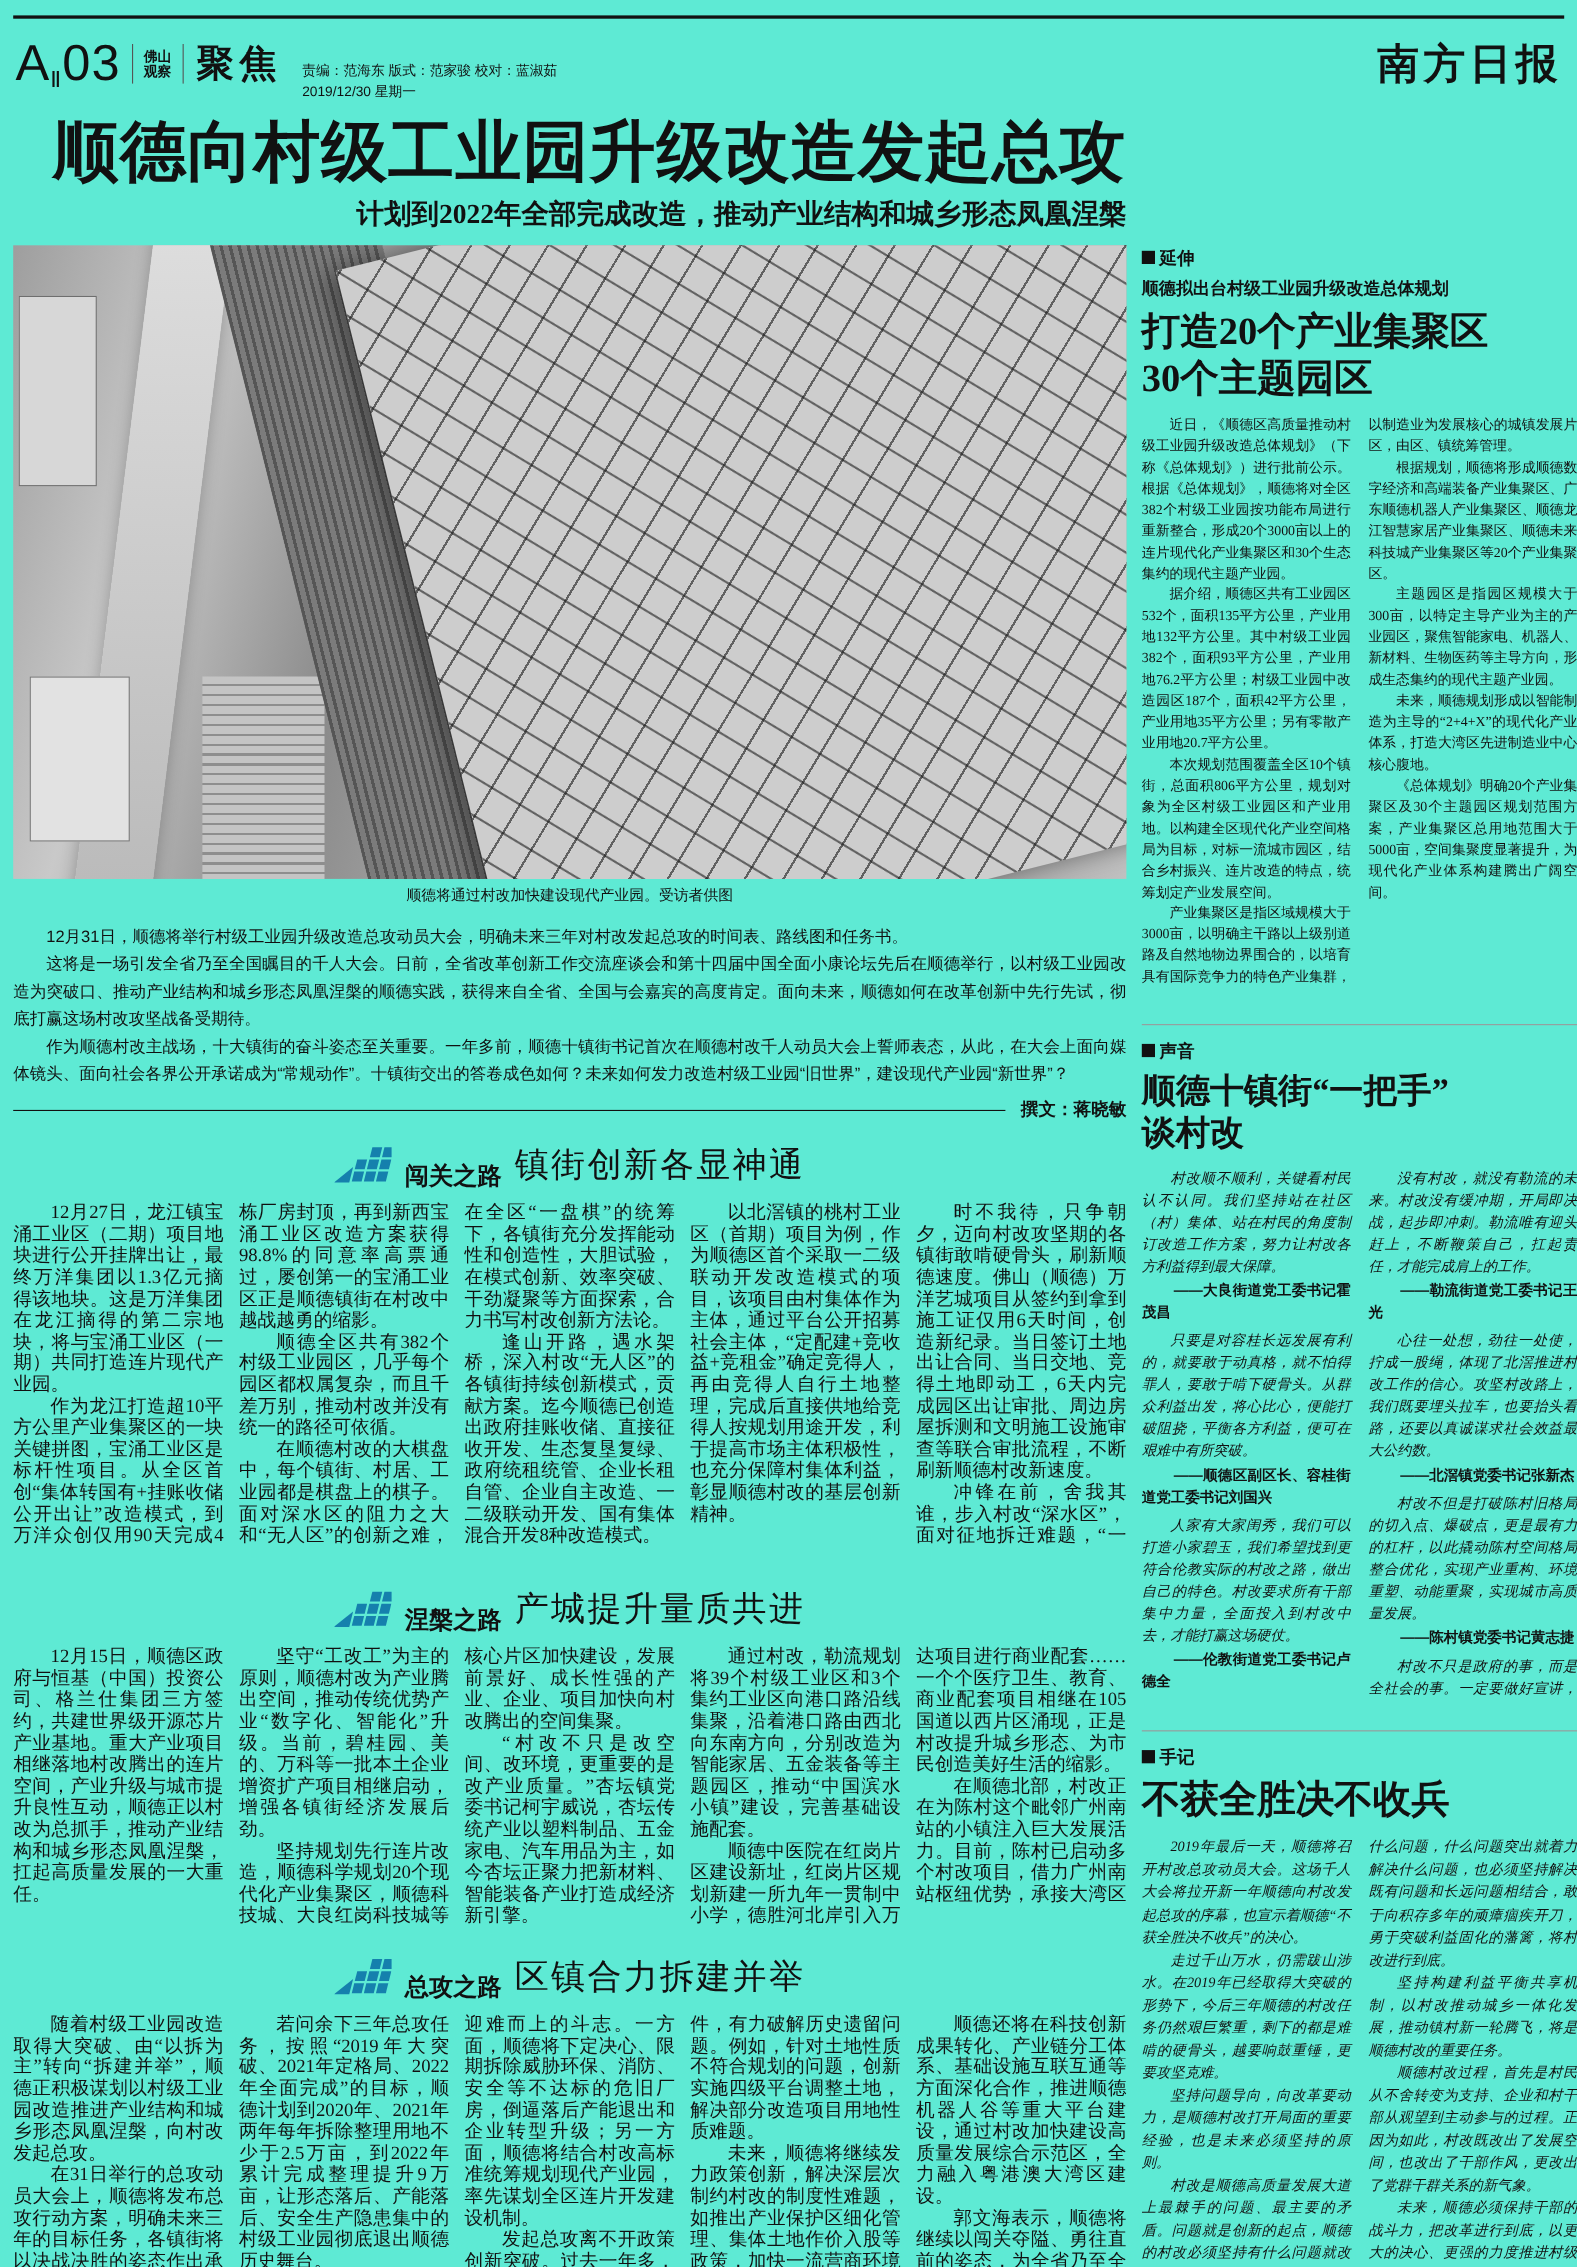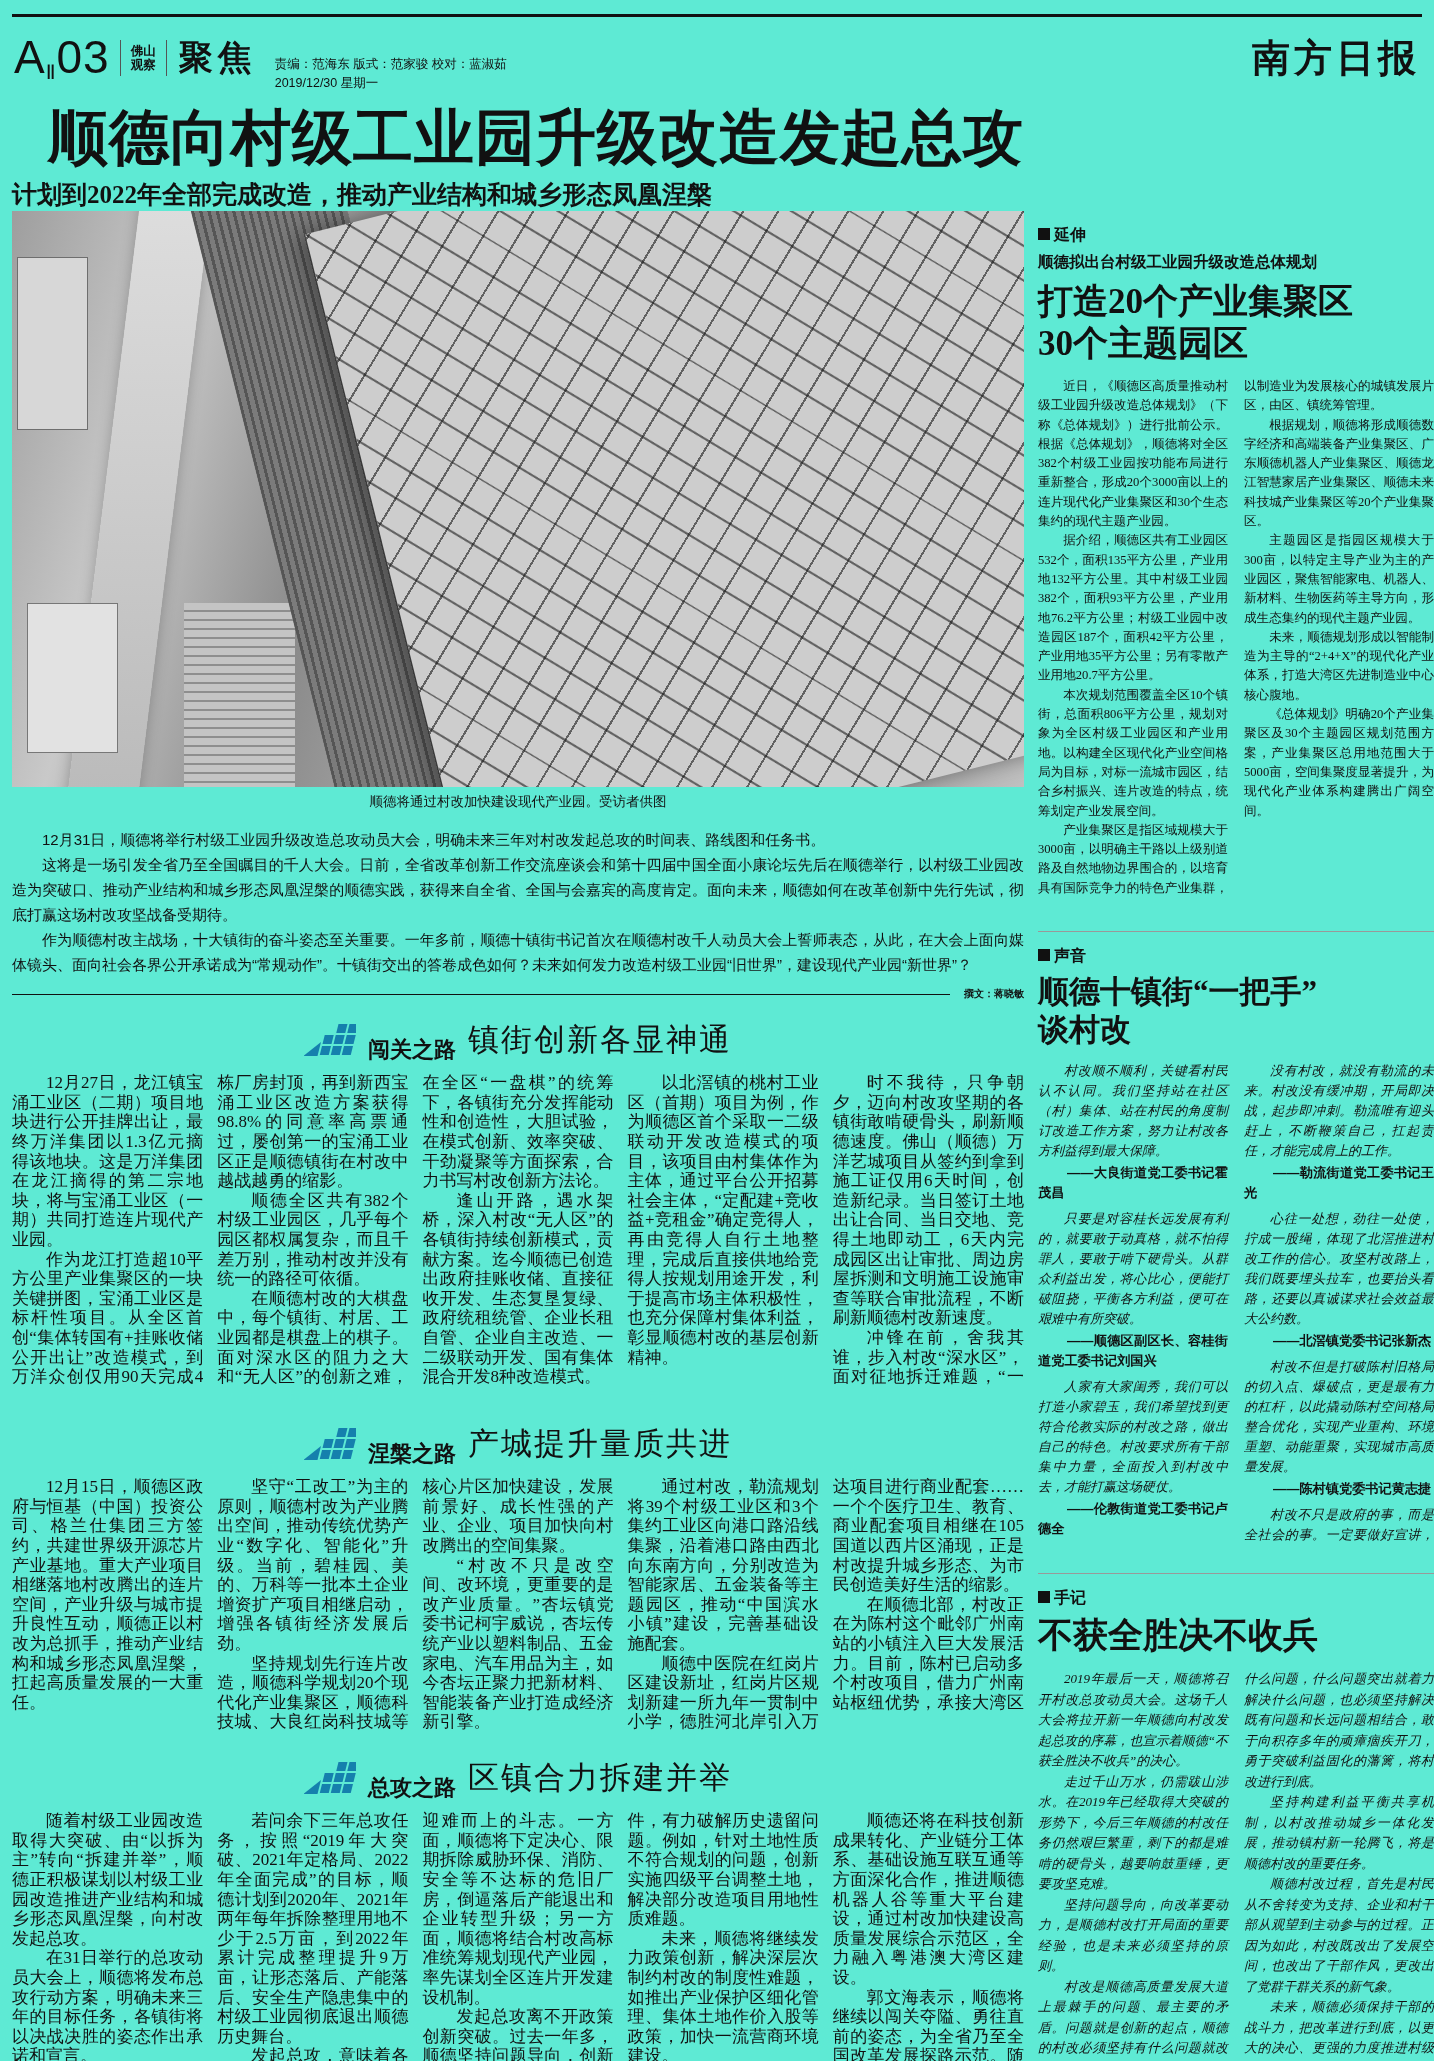--- a/index.html
+++ b/index.html
@@ -20,21 +20,21 @@
   .sec-big { font-family:"Liberation Sans", sans-serif; font-size:34px; font-weight:bold; letter-spacing:5px; margin:0 12px 0 2px; }
   .credits { font-family:"Liberation Sans", sans-serif; font-size:12.5px; line-height:19px; margin-left:6px;margin-top:32px; }
   .paper-name { margin-left:auto; font-size:38px; font-weight:bold; letter-spacing:4px; font-family:"Liberation Serif", serif; }
 
   
   .main-grid { display:grid; grid-template-columns:1012px 396px; column-gap:14px; padding:0 12px; }
   h1.headline {
     font-size:60px; line-height:1.12; font-weight:900; text-align:right;
     letter-spacing:1px; margin:8px 0 6px;
   }
-  .subhead { font-size:25px; font-weight:bold; text-align:left; }
+  .subhead { font-size:25px; font-weight:bold; text-align:right; margin-bottom:12px; }
 
   
   .photo {
     position:relative; height:576px; overflow:hidden;
     background:linear-gradient(105deg,#9e9e9e 0%,#c9c9c9 16%,#8a8a8a 34%,#b5b5b5 55%,#8f8f8f 76%,#c0c0c0 100%);
   }
   .ph-road { position:absolute; left:9%; top:-4%; width:7%; height:110%; transform:skewX(-7deg);
     background:linear-gradient(#dedede,#b9b9b9); box-shadow:0 0 14px rgba(0,0,0,.25); }
   .ph-dark { position:absolute; left:25%; top:-12%; width:15%; height:124%; transform:rotate(-14deg);
     background:repeating-linear-gradient(90deg,#555 0 3px,#7b7b7b 3px 8px); }
@@ -49,21 +49,21 @@
   .ph-b3 { position:absolute; left:17%; bottom:-2%; width:11%; height:34%; background:repeating-linear-gradient(#c4c4c4 0 7px,#8e8e8e 7px 9px); }
 
   .caption-row { display:flex; justify-content:center; font-family:"Liberation Sans", sans-serif;
     font-size:13.5px; margin:6px 0 16px; }
 
   
   .intro p { font-family:"Liberation Sans", sans-serif; font-size:15px; line-height:25px;
     text-indent:2em; text-align:justify; }
   .byline-row { display:flex; align-items:center; margin:10px 0 12px; }
   .byline-row .rule { flex:1; height:1px; background:#111; margin-right:14px; }
-  .byline { font-family:"Liberation Sans", sans-serif; font-size:10px; font-weight:bold; }
+  .byline { font-family:"Liberation Sans", sans-serif; font-size:16px; font-weight:bold; }
 
   
   .sec-head { display:flex; align-items:center; justify-content:center; gap:12px; margin:14px 0 8px; }
   .sec-kicker { font-family:Liberation Mono, monospace; font-size:22px; font-weight:bold;margin-top:20px; }
   .sec-title { font-family:"Liberation Sans", sans-serif; font-size:31px; letter-spacing:2px; }
   .sec-body { column-count:5; column-gap:14px; column-fill:auto; overflow:hidden;
     font-size:17px; line-height:19.6px; text-align:justify; }
   .sec-body p { text-indent:2em; }
   .sec-body-1 { height:332px; }
   .sec-body-2 { height:262px; }

